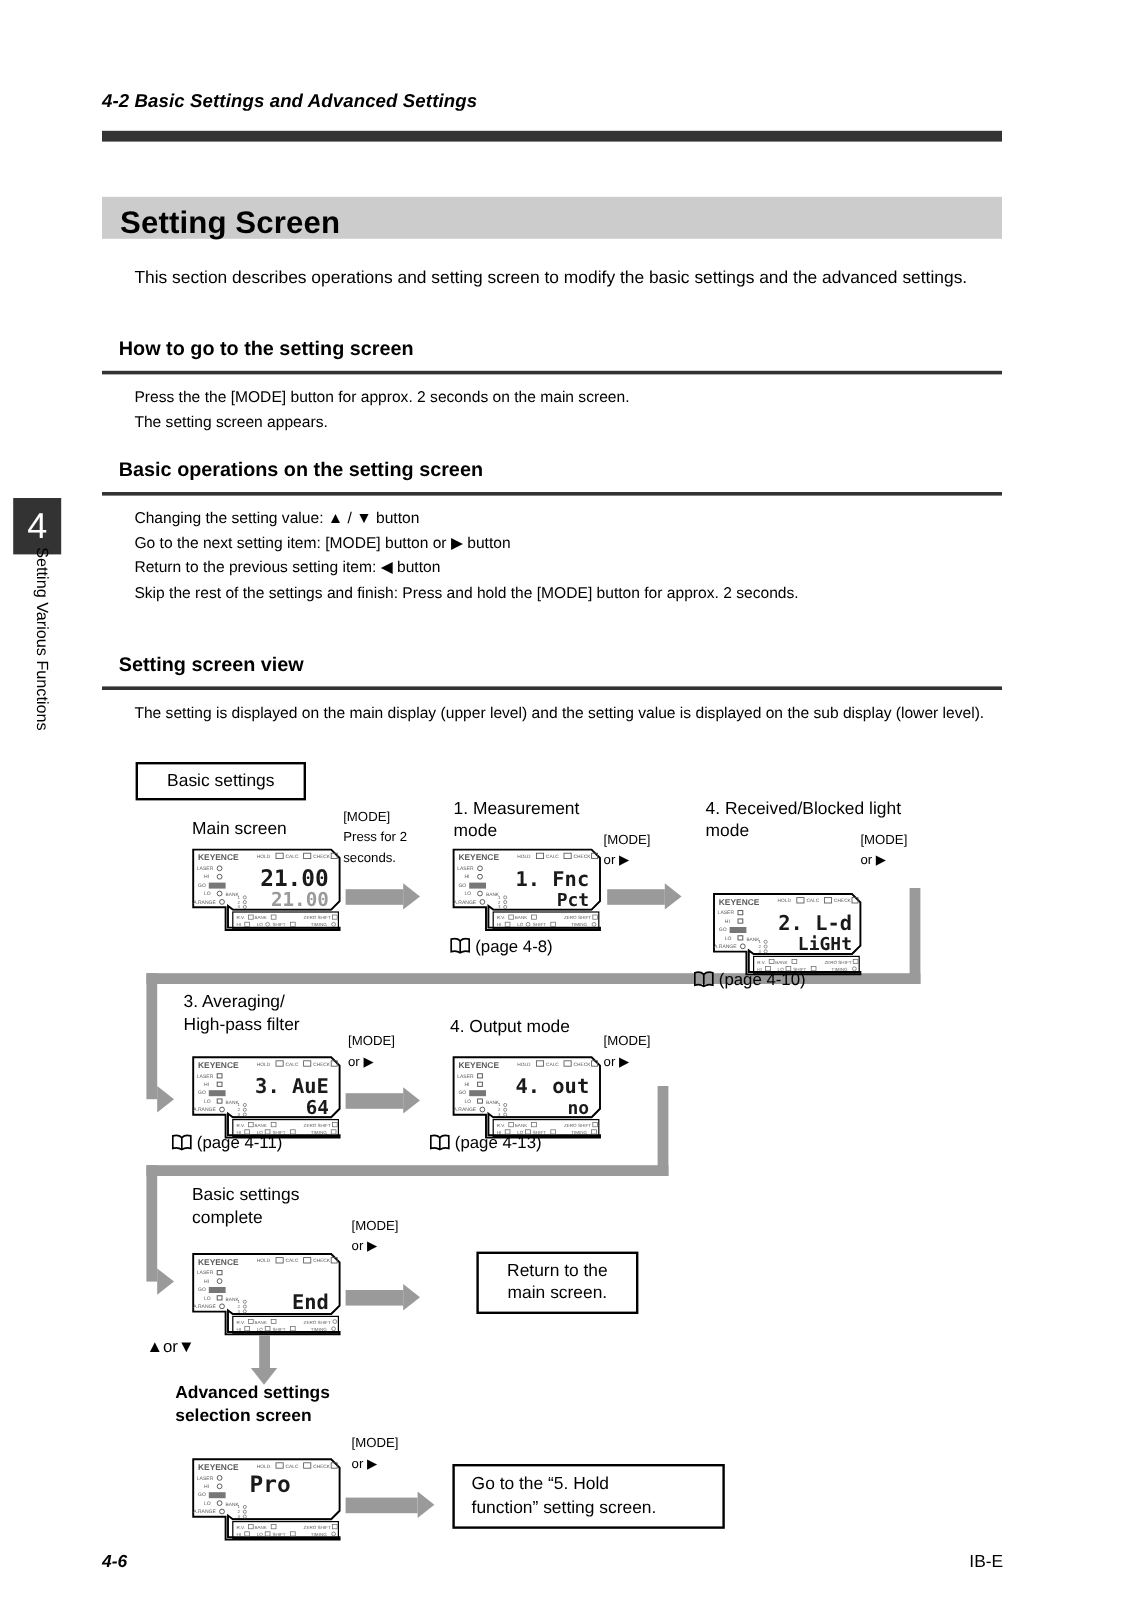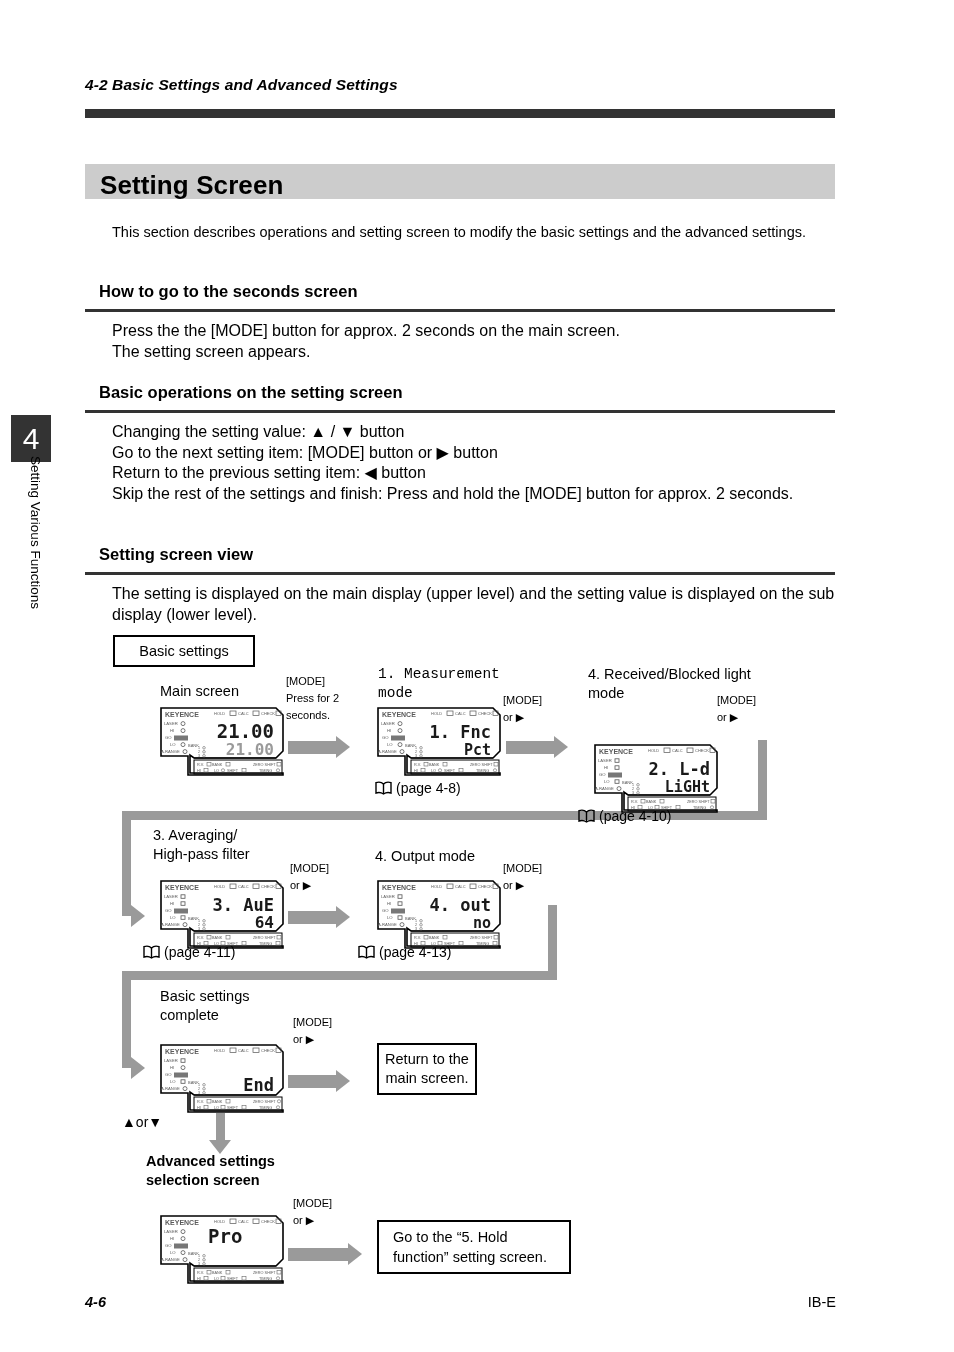--- a/index.html
+++ b/index.html
@@ -49,21 +49,21 @@
   
   .sub-head{
     position:absolute;left:99px;
     font-size:16.5px;font-weight:bold;
   }
   .sub-rule{
     position:absolute;left:85px;width:750px;height:3px;background:#333;
   }
   .body-text{
     position:absolute;left:112px;width:725px;
-    font-size:16px;line-height:20.5px;
+    font-size:13px;line-height:20.5px;
   }
 
   
   .diagram{position:absolute;left:0;top:0;width:954px;height:1352px;}
 
   .label-box{
     position:absolute;border:2px solid #000;background:#fff;
     font-size:14.5px;display:flex;align-items:center;justify-content:center;
     box-sizing:border-box;
   }
@@ -120,21 +120,21 @@
 <div class="page-header">4-2  Basic Settings and Advanced Settings</div>
 <div class="header-rule"></div>
 
 <div class="chapter-tab">4</div>
 <div class="chapter-side-text">Setting Various Functions</div>
 
 <div class="section-band"></div>
 <div class="section-band-title">Setting Screen</div>
 <div class="intro">This section describes operations and setting screen to modify the basic settings and the advanced settings.</div>
 
-<div class="sub-head" style="top:282px;">How to go to the seconds screen</div>
+<div class="sub-head" style="top:282px;">How to go to the setting screen</div>
 <div class="sub-rule" style="top:309px;"></div>
 <div class="body-text" style="top:321px;white-space:pre-line;">Press the the [MODE] button for approx. 2 seconds on the main screen.
 The setting screen appears.</div>
 
 <div class="sub-head" style="top:383px;">Basic operations on the setting screen</div>
 <div class="sub-rule" style="top:410px;"></div>
 <div class="body-text" style="top:422px;white-space:pre-line;">Changing the setting value: ▲ / ▼ button
 Go to the next setting item: [MODE] button or ▶ button
 Return to the previous setting item: ◀ button
 Skip the rest of the settings and finish: Press and hold the [MODE] button for approx. 2 seconds.</div>
@@ -221,21 +221,21 @@
         <rect x="46" y="63.5" width="4" height="3.5" fill="none" stroke="#666" stroke-width="0.6"></rect>
       <text class="tiny" x="56" y="67" font-size="3.8">LO</text>
         <circle cx="65" cy="65.3" r="1.6" fill="none" stroke="#666" stroke-width="0.6"></circle>
       <text class="tiny" x="69" y="67" font-size="3.8">SHIFT</text>
         <rect x="84" y="63.5" width="4" height="3.5" fill="none" stroke="#666" stroke-width="0.6"></rect>
       <text class="tiny" x="101" y="67" font-size="3.8">TIMING</text>
         <circle cx="120" cy="65.3" r="1.6" fill="none" stroke="#666" stroke-width="0.6"></circle>
     </svg>
   </div>
 
-  <div class="plain-label" style="left:378px;top:665px;font-family:Liberation Mono, monospace;">1. Measurement
+  <div class="plain-label" style="left:378px;top:665px;">1. Measurement
     mode</div>
   <div class="small-label" style="left:503px;top:692px;">[MODE]
 or ▶</div>
 
   <div class="unit" style="left:375px;top:705px;">
     <svg width="128" height="72" viewBox="0 0 128 72">
       <path d="M3 3 H118 L125 10 V46 L118 53 H36 L32 50 V68 H125 V70 H30 V51 H3 Z" fill="#ffffff" stroke="#000" stroke-width="1.6"></path>
       <path d="M36 53 H118 L125 46" fill="none" stroke="#000" stroke-width="1"></path>
       <rect x="36" y="55" width="88" height="14" fill="none" stroke="#000" stroke-width="1"></rect>
       <text class="tiny" x="7" y="12" font-size="7" font-weight="bold" fill="#333">KEYENCE</text>
@@ -517,21 +517,21 @@
         <rect x="46" y="63.5" width="4" height="3.5" fill="none" stroke="#666" stroke-width="0.6"></rect>
       <text class="tiny" x="56" y="67" font-size="3.8">LO</text>
         <rect x="63" y="63.5" width="4" height="3.5" fill="none" stroke="#666" stroke-width="0.6"></rect>
       <text class="tiny" x="69" y="67" font-size="3.8">SHIFT</text>
         <rect x="84" y="63.5" width="4" height="3.5" fill="none" stroke="#666" stroke-width="0.6"></rect>
       <text class="tiny" x="101" y="67" font-size="3.8">TIMING</text>
         <circle cx="120" cy="65.3" r="1.6" fill="none" stroke="#666" stroke-width="0.6"></circle>
     </svg>
   </div>
 
-  <div class="label-box" style="left:377px;top:1043px;width:100px;height:52px;line-height:19px;text-align:center;white-space:pre-line;">Return to the
+  <div class="label-box" style="left:397px;top:1043px;width:135px;height:52px;line-height:19px;text-align:center;white-space:pre-line;">Return to the
 main screen.</div>
 
   <div class="plain-label" style="left:122px;top:1113px;font-size:14px;">▲or▼</div>
 
   <div class="plain-label" style="left:146px;top:1152px;font-weight:bold;">Advanced settings
 selection screen</div>
   <div class="small-label" style="left:293px;top:1195px;">[MODE]
 or ▶</div>
 
   <div class="unit" style="left:158px;top:1213px;">
@@ -575,19 +575,19 @@
         <rect x="46" y="63.5" width="4" height="3.5" fill="none" stroke="#666" stroke-width="0.6"></rect>
       <text class="tiny" x="56" y="67" font-size="3.8">LO</text>
         <rect x="63" y="63.5" width="4" height="3.5" fill="none" stroke="#666" stroke-width="0.6"></rect>
       <text class="tiny" x="69" y="67" font-size="3.8">SHIFT</text>
         <rect x="84" y="63.5" width="4" height="3.5" fill="none" stroke="#666" stroke-width="0.6"></rect>
       <text class="tiny" x="101" y="67" font-size="3.8">TIMING</text>
         <circle cx="120" cy="65.3" r="1.6" fill="none" stroke="#666" stroke-width="0.6"></circle>
     </svg>
   </div>
 
-  <div class="label-box" style="left:377px;top:1220px;width:194px;height:54px;line-height:20px;text-align:left;justify-content:flex-start;padding-left:14px;white-space:pre-line;">Go to the “5. Hold
+  <div class="label-box" style="left:377px;top:1220px;width:227px;height:54px;line-height:20px;text-align:left;justify-content:flex-start;padding-left:14px;white-space:pre-line;">Go to the “5. Hold
 function” setting screen.</div>
 
 </div>
 
 <div class="footer-left">4-6</div>
 <div class="footer-right">IB-E</div>
 
 </body></html>

